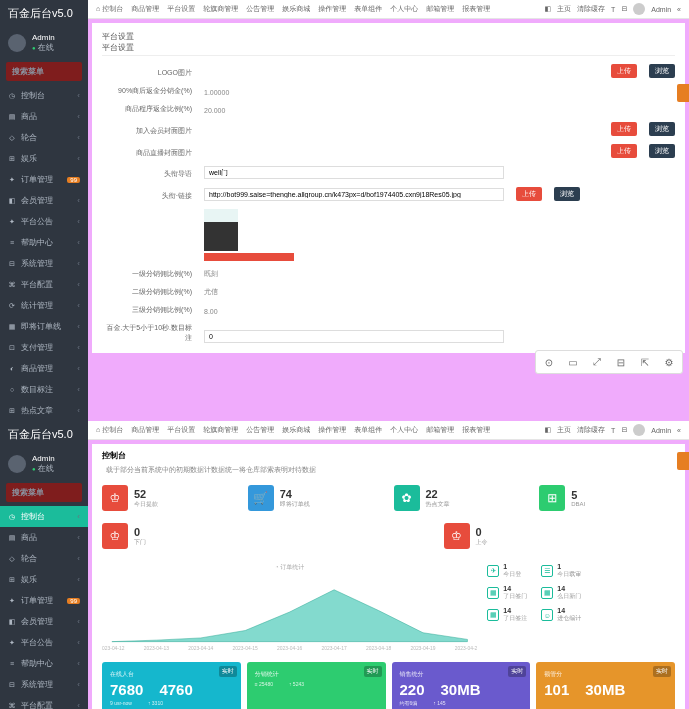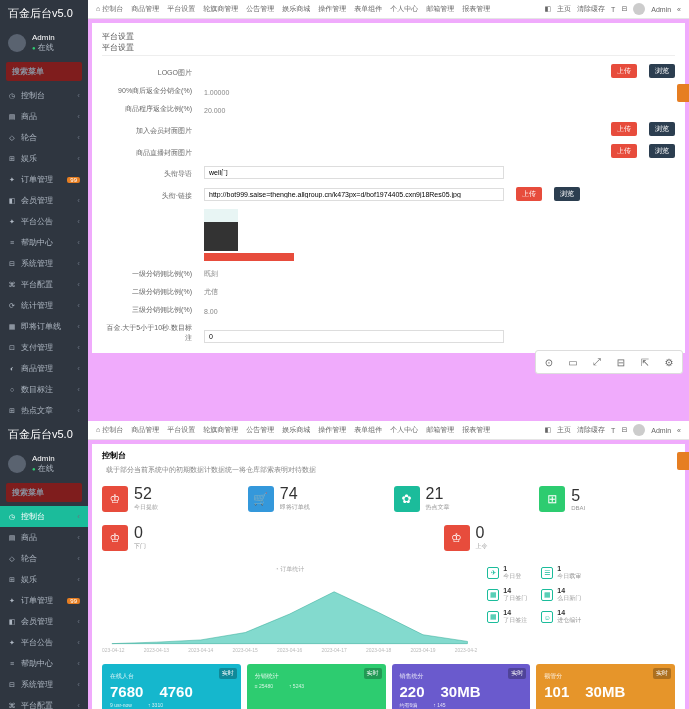--- a/index.html
+++ b/index.html
@@ -43,21 +43,21 @@
 .qrimg { width: 34px; height: 42px; background: linear-gradient(#e8f5f4 0 30%, #333 30% 100%); margin-bottom: 2px; }
 
 .desc { font-size: 7px; color: #888; padding: 4px; }
 .stat-grid { display: flex; gap: 10px; padding: 6px 0; }
 .stat-card { display: flex; align-items: center; gap: 6px; flex: 1; }
 .stat-icon { width: 26px; height: 26px; border-radius: 3px; display: flex; align-items: center; justify-content: center; color: #fff; font-size: 12px; }
 .bg-red { background: #e74c3c; }
 .bg-blue { background: #3498db; }
 .bg-teal { background: #1bbc9b; }
 .bg-green { background: #2dcc70; }
-.stat-text .num { font-size: 16px; font-weight: 400; color: #333; }
+.stat-text .num { font-size: 11px; font-weight: 700; color: #333; }
 .stat-text .lbl { font-size: 6px; color: #999; }
 
 .chart-row { display: flex; gap: 10px; align-items: stretch; margin-top: 8px; }
 .chart-box { flex: 2; position: relative; }
 .chart-svg { width: 100%; height: 80px; display: block; }
 .chart-axis { font-size: 5px; fill: #bbb; }
 .side-stats { flex: 1; display: flex; gap: 14px; font-size: 7px; color: #666; }
 .side-col { display: flex; flex-direction: column; gap: 6px; }
 .side-item { display: flex; align-items: center; gap: 4px; }
 .side-ic { width: 12px; height: 12px; border: 1px solid #1bbc9b; border-radius: 2px; color: #1bbc9b; display: flex; align-items: center; justify-content: center; font-size: 7px; }
@@ -447,21 +447,21 @@
           <div class="stat-card">
             <div class="stat-icon bg-blue">🛒</div>
       <div class="stat-text">
               <div class="num">74</div>
       <div class="lbl">即将订单线</div>
             </div>
           </div>
           <div class="stat-card">
             <div class="stat-icon bg-teal">✿</div>
       <div class="stat-text">
-              <div class="num">21</div>
+              <div class="num">22</div>
       <div class="lbl">热点文章</div>
             </div>
           </div>
           <div class="stat-card">
             <div class="stat-icon bg-green">⊞</div>
       <div class="stat-text">
               <div class="num">5</div>
       <div class="lbl">DBAI</div>
             </div>
           </div>

